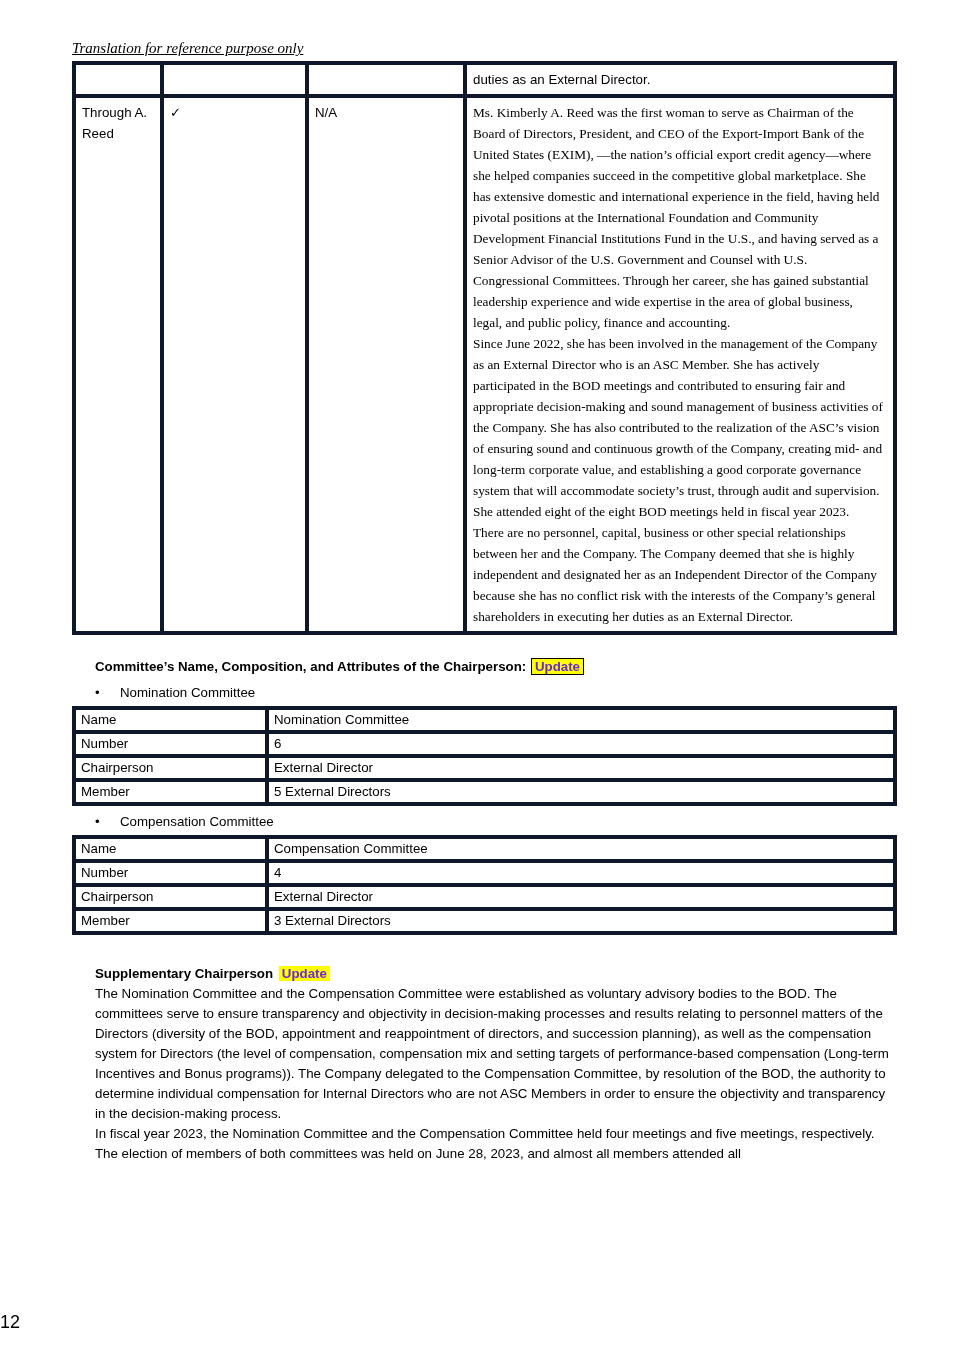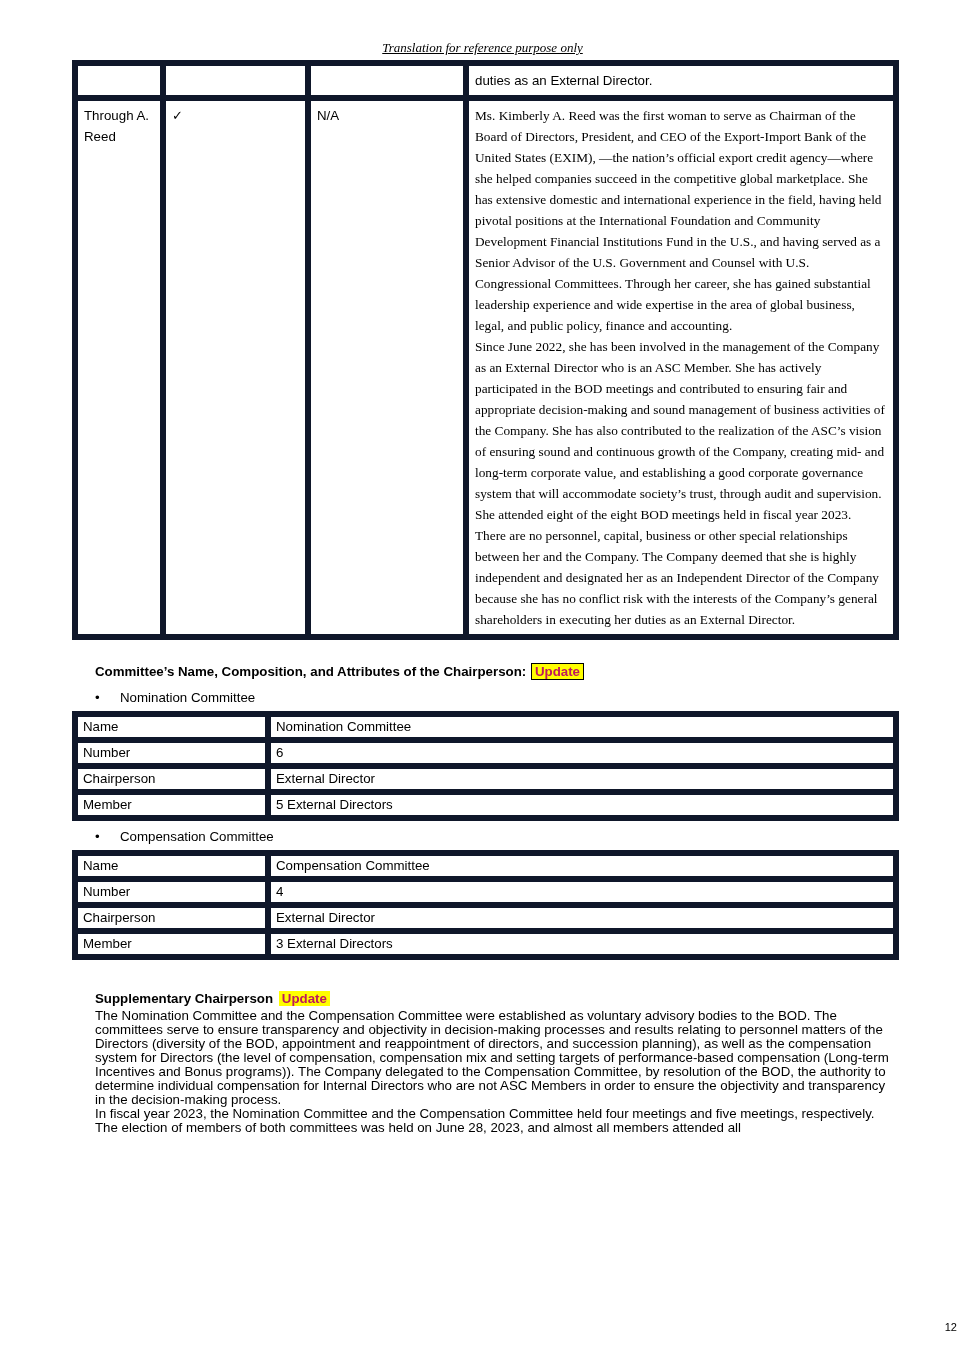--- a/index.html
+++ b/index.html
@@ -7,58 +7,58 @@
   body {
     width:965px; height:1365px;
     position:relative; overflow:hidden;
     font-family:"Liberation Sans","DejaVu Sans",sans-serif;
     font-size:13.3px; color:#000;
   }
   .page { padding:40px 72px 0 72px; }
 
   .ref-note {
     font-family:"Liberation Serif","DejaVu Serif",serif;
-    font-style:italic; font-size:13px;
-    text-align:center; text-decoration:underline;
+    font-style:italic; font-size:15px;
+    text-align:left; text-decoration:underline;
     margin-bottom:4px;
   }
 
   table { border-collapse:collapse; table-layout:fixed; width:821px; }
-  td { border:6px solid #0f172a; vertical-align:top; }
+  td { border:4px solid #0f172a; vertical-align:top; }
 
   .dir-table td { padding:4px 8px 4px 6px; line-height:21px; }
   .dir-table .bio-para { margin:0;font-family:Liberation Serif, serif; }
   .check-cell { font-size:13px; }
 
   .sec-voluntary { margin-top:26px; }
   .indent { margin-left:23px; }
   .heading { font-weight:700; line-height:21px; }
   .plain { line-height:21px; }
 
   .heading-line { margin-top:21px; line-height:21px; }
   .heading-inline { font-weight:700; }
   .update-badge {
-    background:#ffff00; color:#be185d; font-weight:700;
+    background:#ffff00; color:#6d28d9; font-weight:700;
     padding:0 3px; margin-left:2px;
   }
   .update-badge.boxed { outline:1px solid #000; }
 
   .bullet-line { margin:6px 0 3px 23px; line-height:20px; }
   .bullet { display:inline-block; width:25px; }
 
   .kv-table { margin-top:1px; }
   .kv-table td { padding:1px 5px; line-height:18px; height:21px; vertical-align:middle; }
 
   .sec-supplementary { margin-top:28px; }
   .paragraphs { margin-top:0; }
-  .para { line-height:14px; }
+  .para { line-height:20px; }
 
   .page-number {
     position:absolute; left:0; right:8px; bottom:32px;
-    text-align:right; font-size:11px;
+    text-align:left; font-size:18px;
   }
 </style>
 </head>
 <body>
 
 <div class="page">
 
   <div class="ref-note">Translation for reference purpose only</div>
 
   <table class="dir-table">

